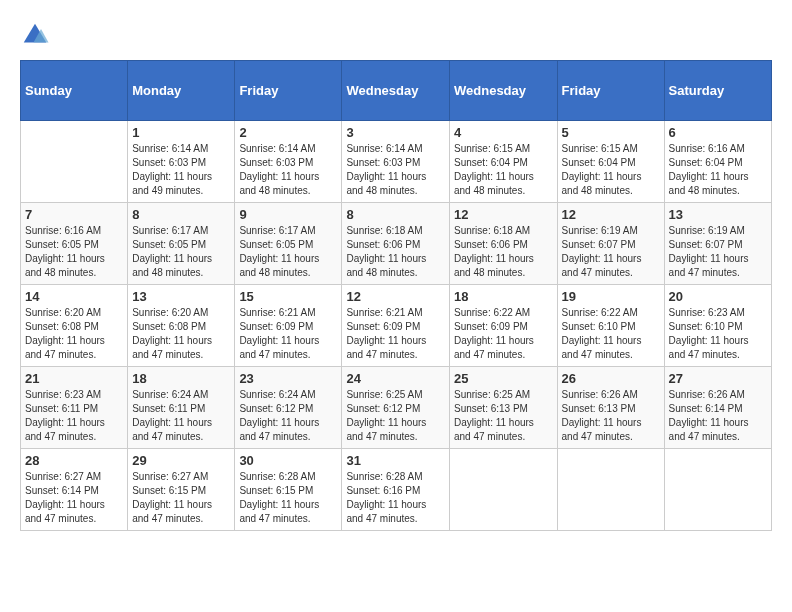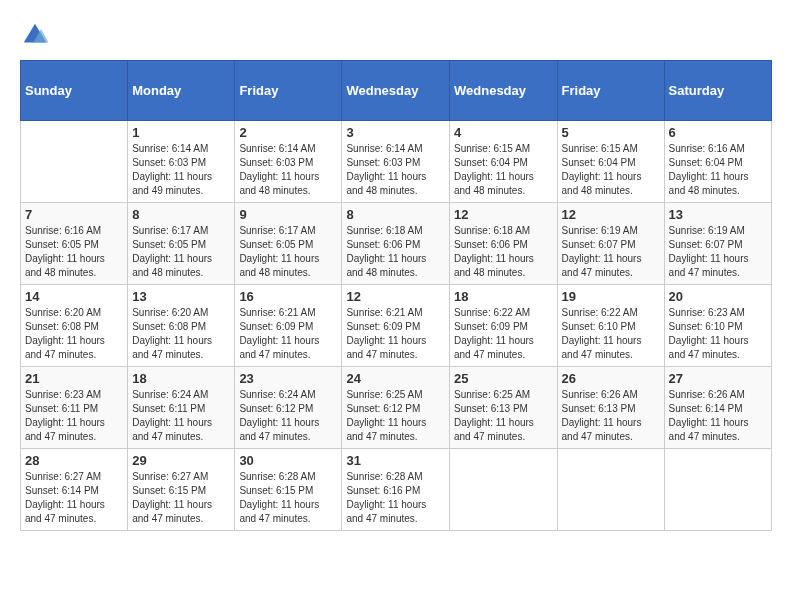--- a/index.html
+++ b/index.html
@@ -230,21 +230,21 @@
 and 47 minutes.</div>
         </td>
         <td>
           <span class="day-num">13</span>
           <div class="day-info" style="white-space: pre-line;">Sunrise: 6:20 AM
 Sunset: 6:08 PM
 Daylight: 11 hours
 and 47 minutes.</div>
         </td>
         <td>
-          <span class="day-num">16</span>
+          <span class="day-num">15</span>
           <div class="day-info" style="white-space: pre-line;">Sunrise: 6:21 AM
 Sunset: 6:09 PM
 Daylight: 11 hours
 and 47 minutes.</div>
         </td>
         <td>
           <span class="day-num">12</span>
           <div class="day-info" style="white-space: pre-line;">Sunrise: 6:21 AM
 Sunset: 6:09 PM
 Daylight: 11 hours

